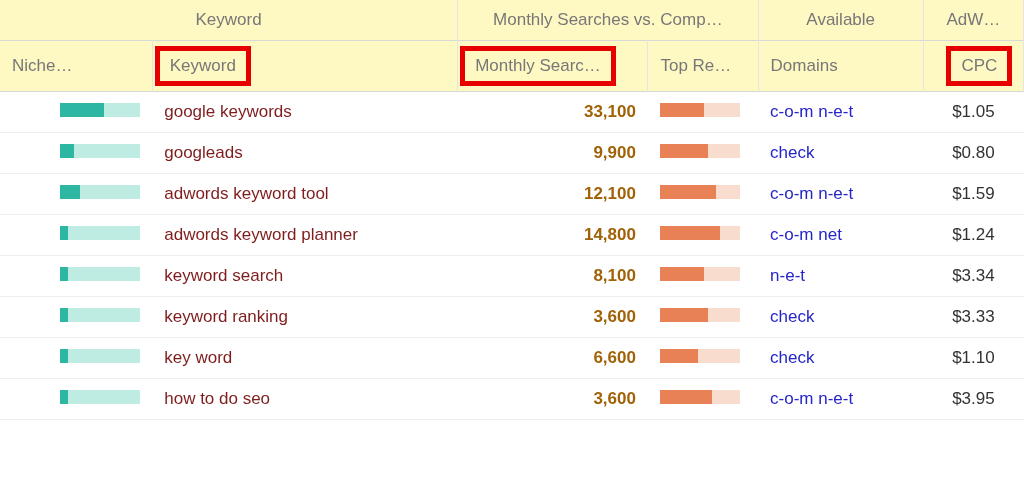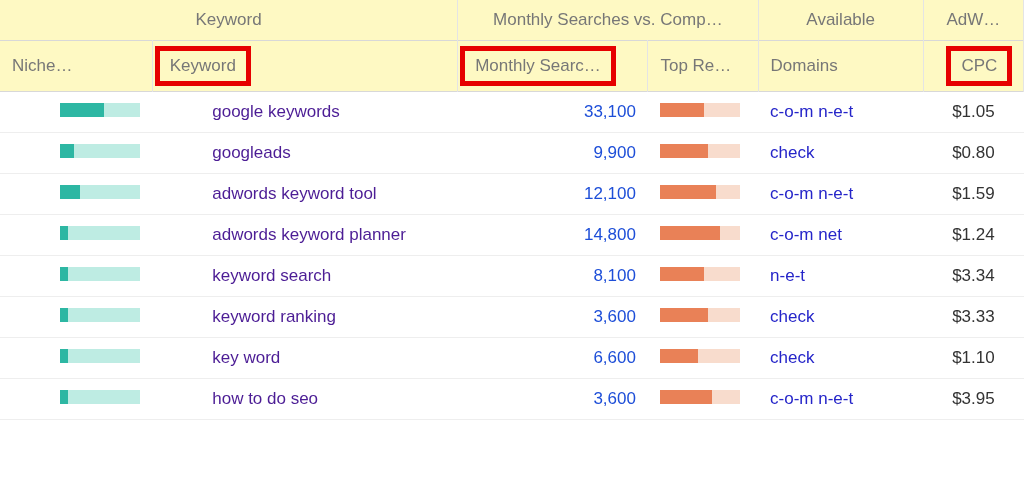--- a/index.html
+++ b/index.html
@@ -46,28 +46,28 @@
       vertical-align: middle;
     }
     .nicheness-cell {
       width: 150px;
       padding-left: 60px !important;
     }
     .phrase-cell {
       width: 305px;
     }
     .phrase-link {
-      color: #4c1d95;
+      color: #7f1d1d;
       text-decoration: none;
-      margin-left: 48px;
     }
     .monthly-cell {
       width: 190px;
       text-align: right;
-      color: #1d4ed8;
+      color: #a16207;
+      font-weight: bold;
     }
     .topresult-cell {
       width: 110px;
     }
     .domains-cell {
       width: 160px;
     }
     .domain-link {
       color: #2525c9;
       text-decoration: none;

